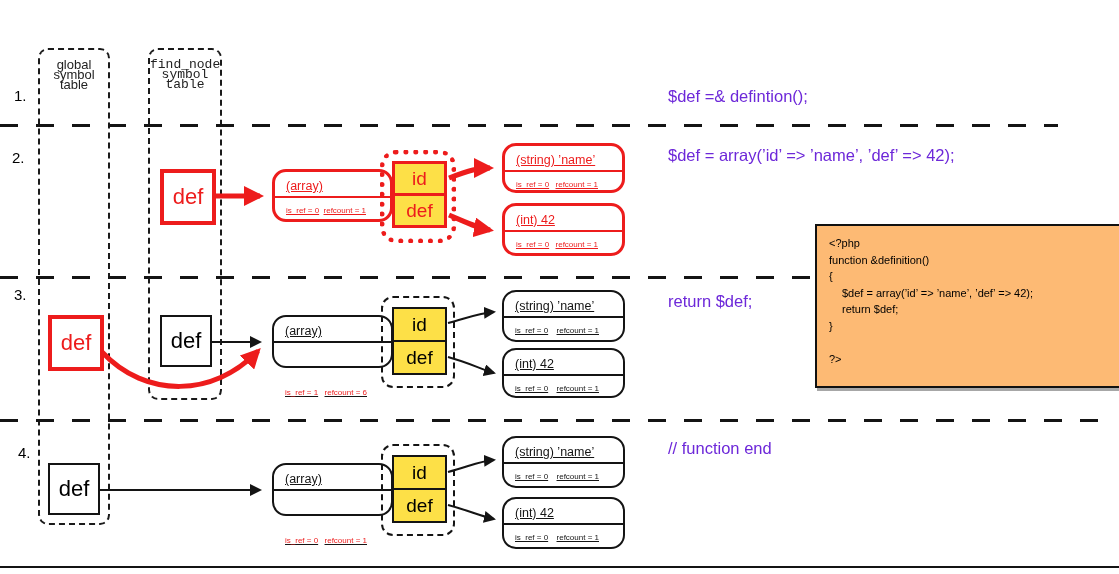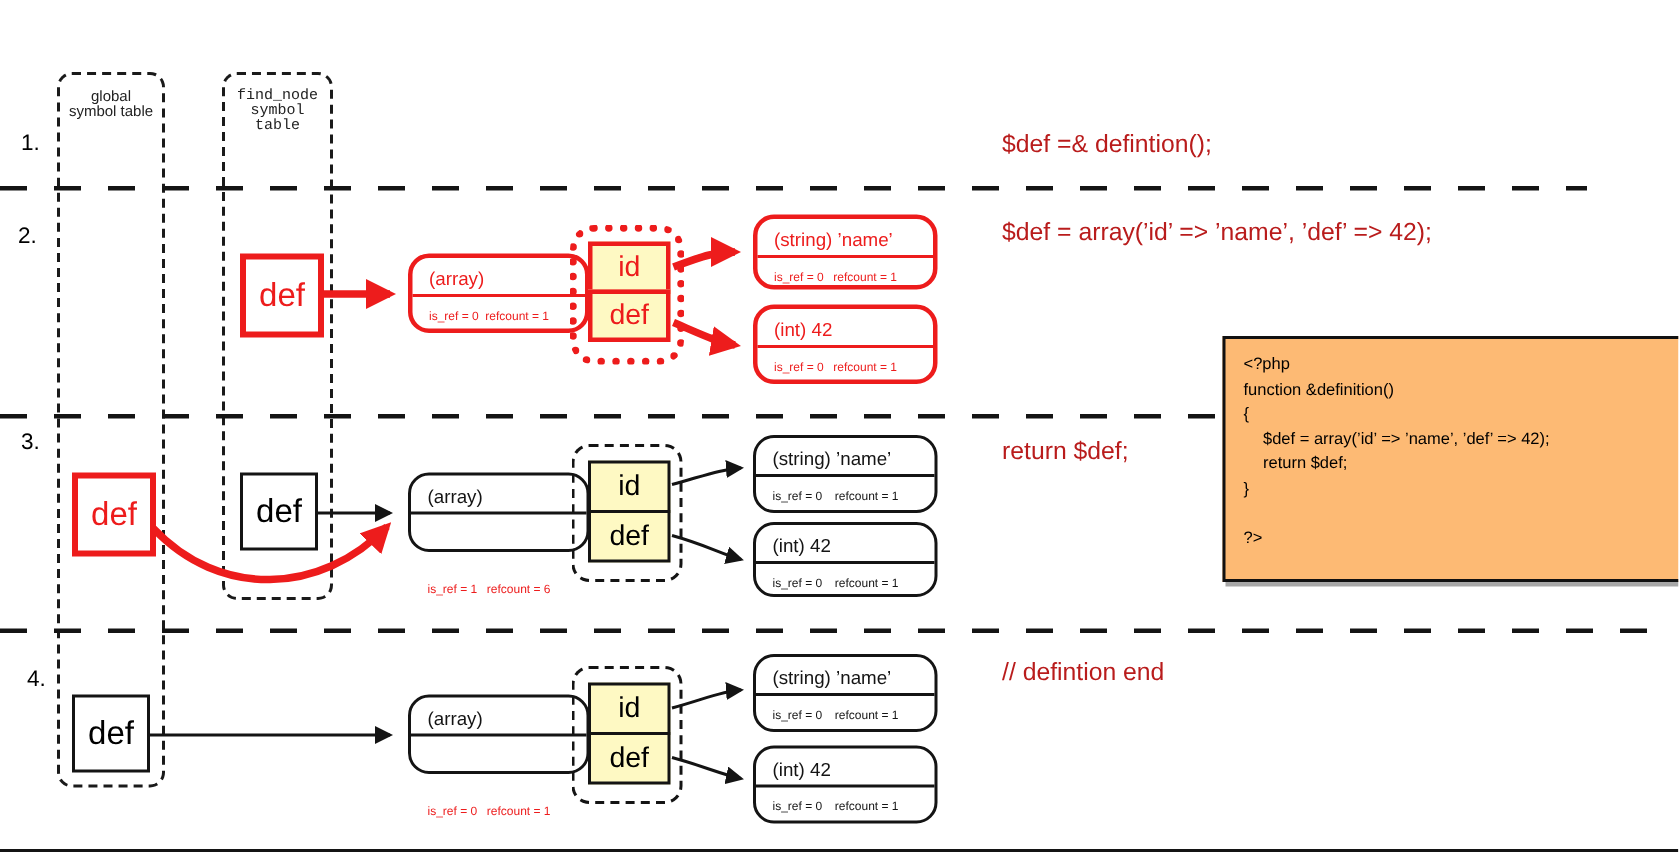--- a/index.html
+++ b/index.html
@@ -12,51 +12,51 @@
   .stage{position:relative;width:1119px;height:574px;background:#fff;overflow:hidden;}
 
   
   .hdr{position:absolute;left:0;top:0;width:1119px;height:39px;background:var(--orange);border-bottom:3px solid #1d0b02;}
   .hdr-title{position:absolute;left:25px;top:7px;font-size:21px;font-weight:bold;color:#000;letter-spacing:.5px;}
 
   
   .col{position:absolute;border:2px dashed #1a1a1a;border-radius:10px;background:transparent;}
   .col-global{left:38px;top:48px;width:68px;height:473px;}
   .col-find{left:148px;top:48px;width:70px;height:348px;font-family:Liberation Mono, monospace;}
-  .col-label{margin-top:10px;text-align:center;font-size:10px;line-height:10px;color:#222;}
+  .col-label{margin-top:10px;text-align:center;font-size:13px;line-height:10px;color:#222;}
 
   
   .sep{position:absolute;height:3px;background:repeating-linear-gradient(90deg,#141414 0,#141414 18px,transparent 18px,transparent 36px);}
   .sep1{left:0;top:124px;width:1058px;}
   .sep2{left:0;top:276px;width:817px;}
   .sep3{left:0;top:419px;width:1110px;}
   .bottom-rule{position:absolute;left:0;top:566px;width:1119px;height:2px;background:#141414;}
 
   .stepnum{position:absolute;font-size:15px;color:#000;}
-  .stmt{position:absolute;font-size:16.5px;color:#b91c1c;white-space:nowrap;}
+  .stmt{position:absolute;font-size:16.5px;color:#6d28d9;white-space:nowrap;}
 
   
   .symbox{position:absolute;width:48px;height:48px;background:#fff;border:2.5px solid #141414;
           display:flex;align-items:center;justify-content:center;font-size:22px;color:#000;}
   .symbox.red{border:4px solid var(--red);color:var(--red);}
 
   
-  .zval{position:absolute;background:#fff;border:2.5px solid #141414;border-radius:14px;box-sizing:border-box;}
+  .zval{position:absolute;background:#fff;border:2.5px solid #141414;border-radius:14px;box-sizing:border-box;text-decoration:underline;}
   .ztitle{box-sizing:border-box;height:26px;padding:7px 0 0 11px;font-size:12.5px;border-bottom:2px solid #141414;white-space:nowrap;}
   .zstats{display:flex;justify-content:space-between;padding:8px 24px 0 11px;font-size:8px;white-space:nowrap;}
   .zval.red{border:3.5px solid var(--red);color:var(--red);}
   .zval.red .ztitle{border-bottom:2px solid var(--red);color:var(--red);}
   .zval.red .zstats{color:var(--red);}
   .zval.stats-red .zstats{color:var(--red);margin-top:37px;}
 
   
   .hashwrap{position:absolute;box-sizing:border-box;background:transparent;}
   .hashwrap.red{border:5px dotted var(--red);border-radius:16px;}
   .hashwrap.blk{border:2.5px dashed #141414;border-radius:12px;}
-  .hkey{position:absolute;width:55px;height:35px;background:#fef9c3;border:2.5px solid #141414;box-sizing:border-box;
+  .hkey{position:absolute;width:55px;height:35px;background:#fde047;border:2.5px solid #141414;box-sizing:border-box;
         display:flex;align-items:center;justify-content:center;font-size:19px;color:#000;}
   .hkey.red{border:3px solid var(--red);color:var(--red);}
 
   
   .codebox{position:absolute;left:815px;top:224px;width:348px;height:164px;background:#fdba74;
            border:2px solid #111;box-shadow:2px 3px 0 rgba(60,60,60,.45);box-sizing:border-box;
            padding:9px 12px;font-size:11px;line-height:16.5px;color:#000;}
   .codeline{white-space:pre;min-height:16.5px;}
   .codeline.ind{padding-left:13px;}
 
@@ -87,21 +87,21 @@
   <div class="bottom-rule"></div>
 
   <div class="stepnum" style="left:14px;top:87px;">1.</div>
   <div class="stepnum" style="left:12px;top:149px;">2.</div>
   <div class="stepnum" style="left:14px;top:286px;">3.</div>
   <div class="stepnum" style="left:18px;top:444px;">4.</div>
 
   <div class="stmt" style="left:668px;top:87px;">$def =&amp; defintion();</div>
   <div class="stmt" style="left:668px;top:146px;">$def = array(’id’ =&gt; ’name’, ’def’ =&gt; 42);</div>
   <div class="stmt" style="left:668px;top:292px;">return $def;</div>
-  <div class="stmt" style="left:668px;top:439px;">// defintion end</div>
+  <div class="stmt" style="left:668px;top:439px;">// function end</div>
 
   <div class="symbox red" style="left:160px;top:169px;">def</div>
 
   <div class="zval red" style="left:272px;top:169px;width:121px;height:53px;">
     <div class="ztitle">(array)</div>
     <div class="zstats">
       <span>is_ref = 0</span>
       <span>refcount = 1</span>
     </div>
   </div>

